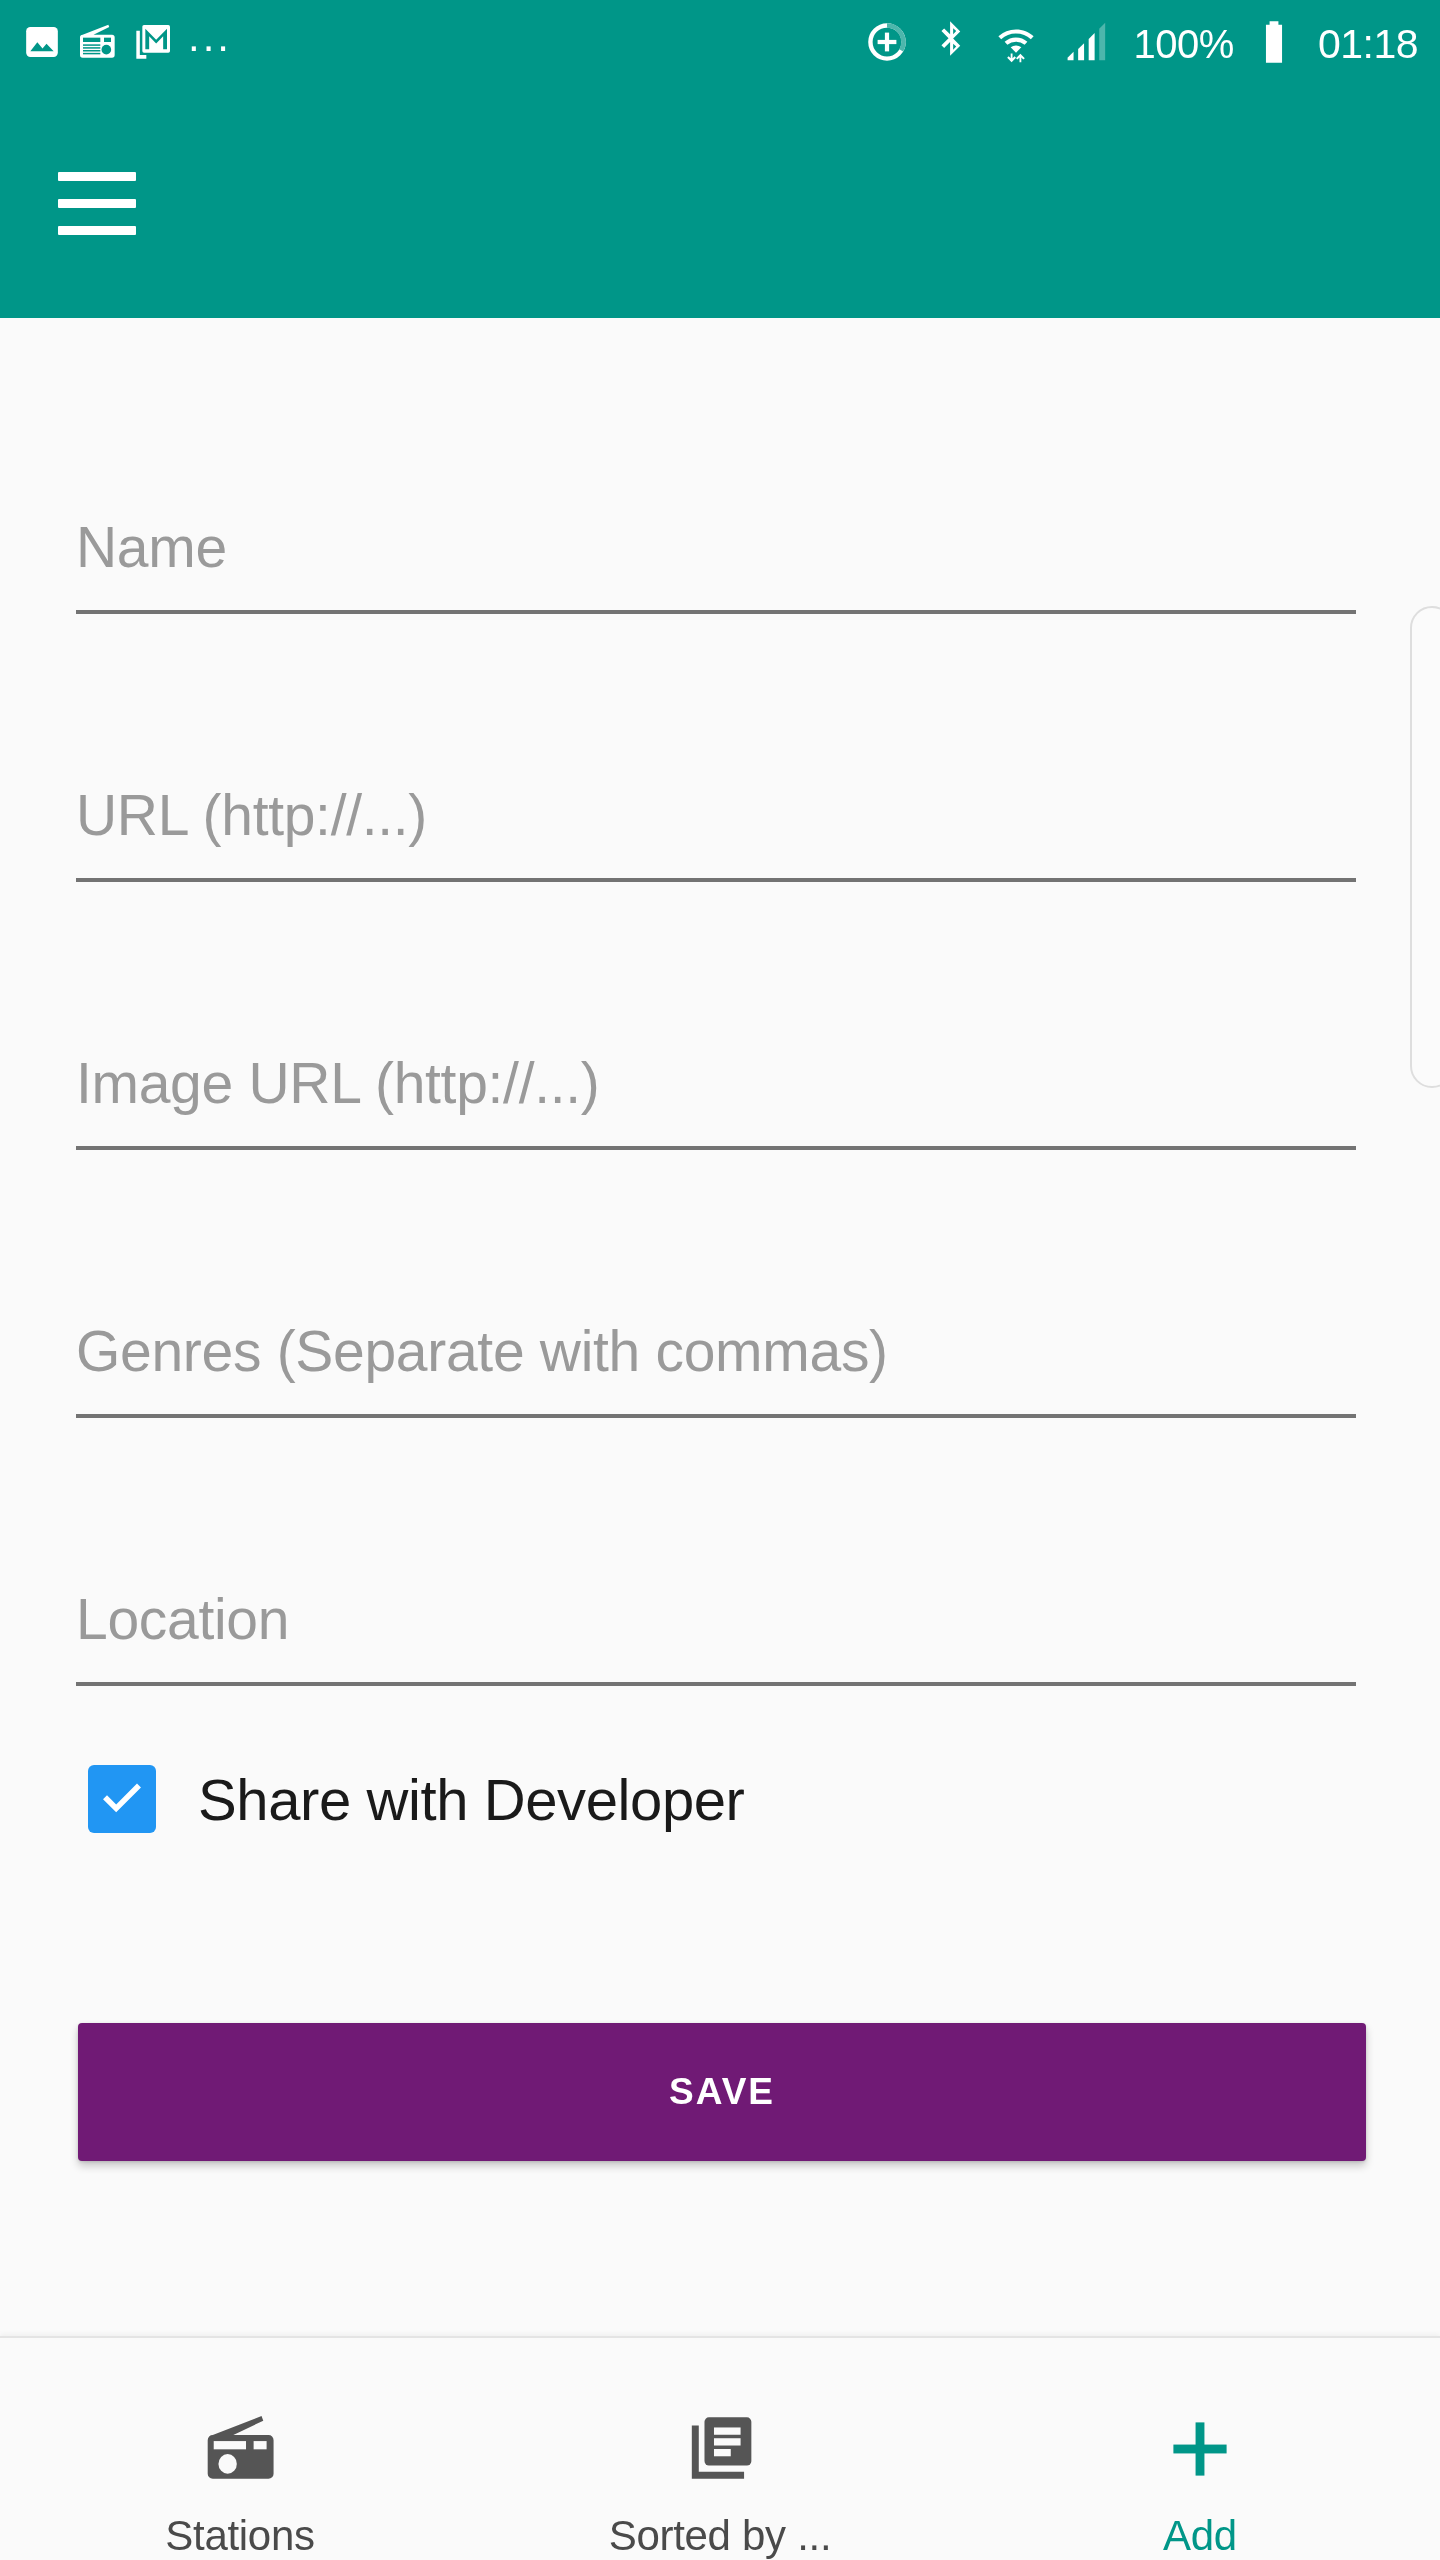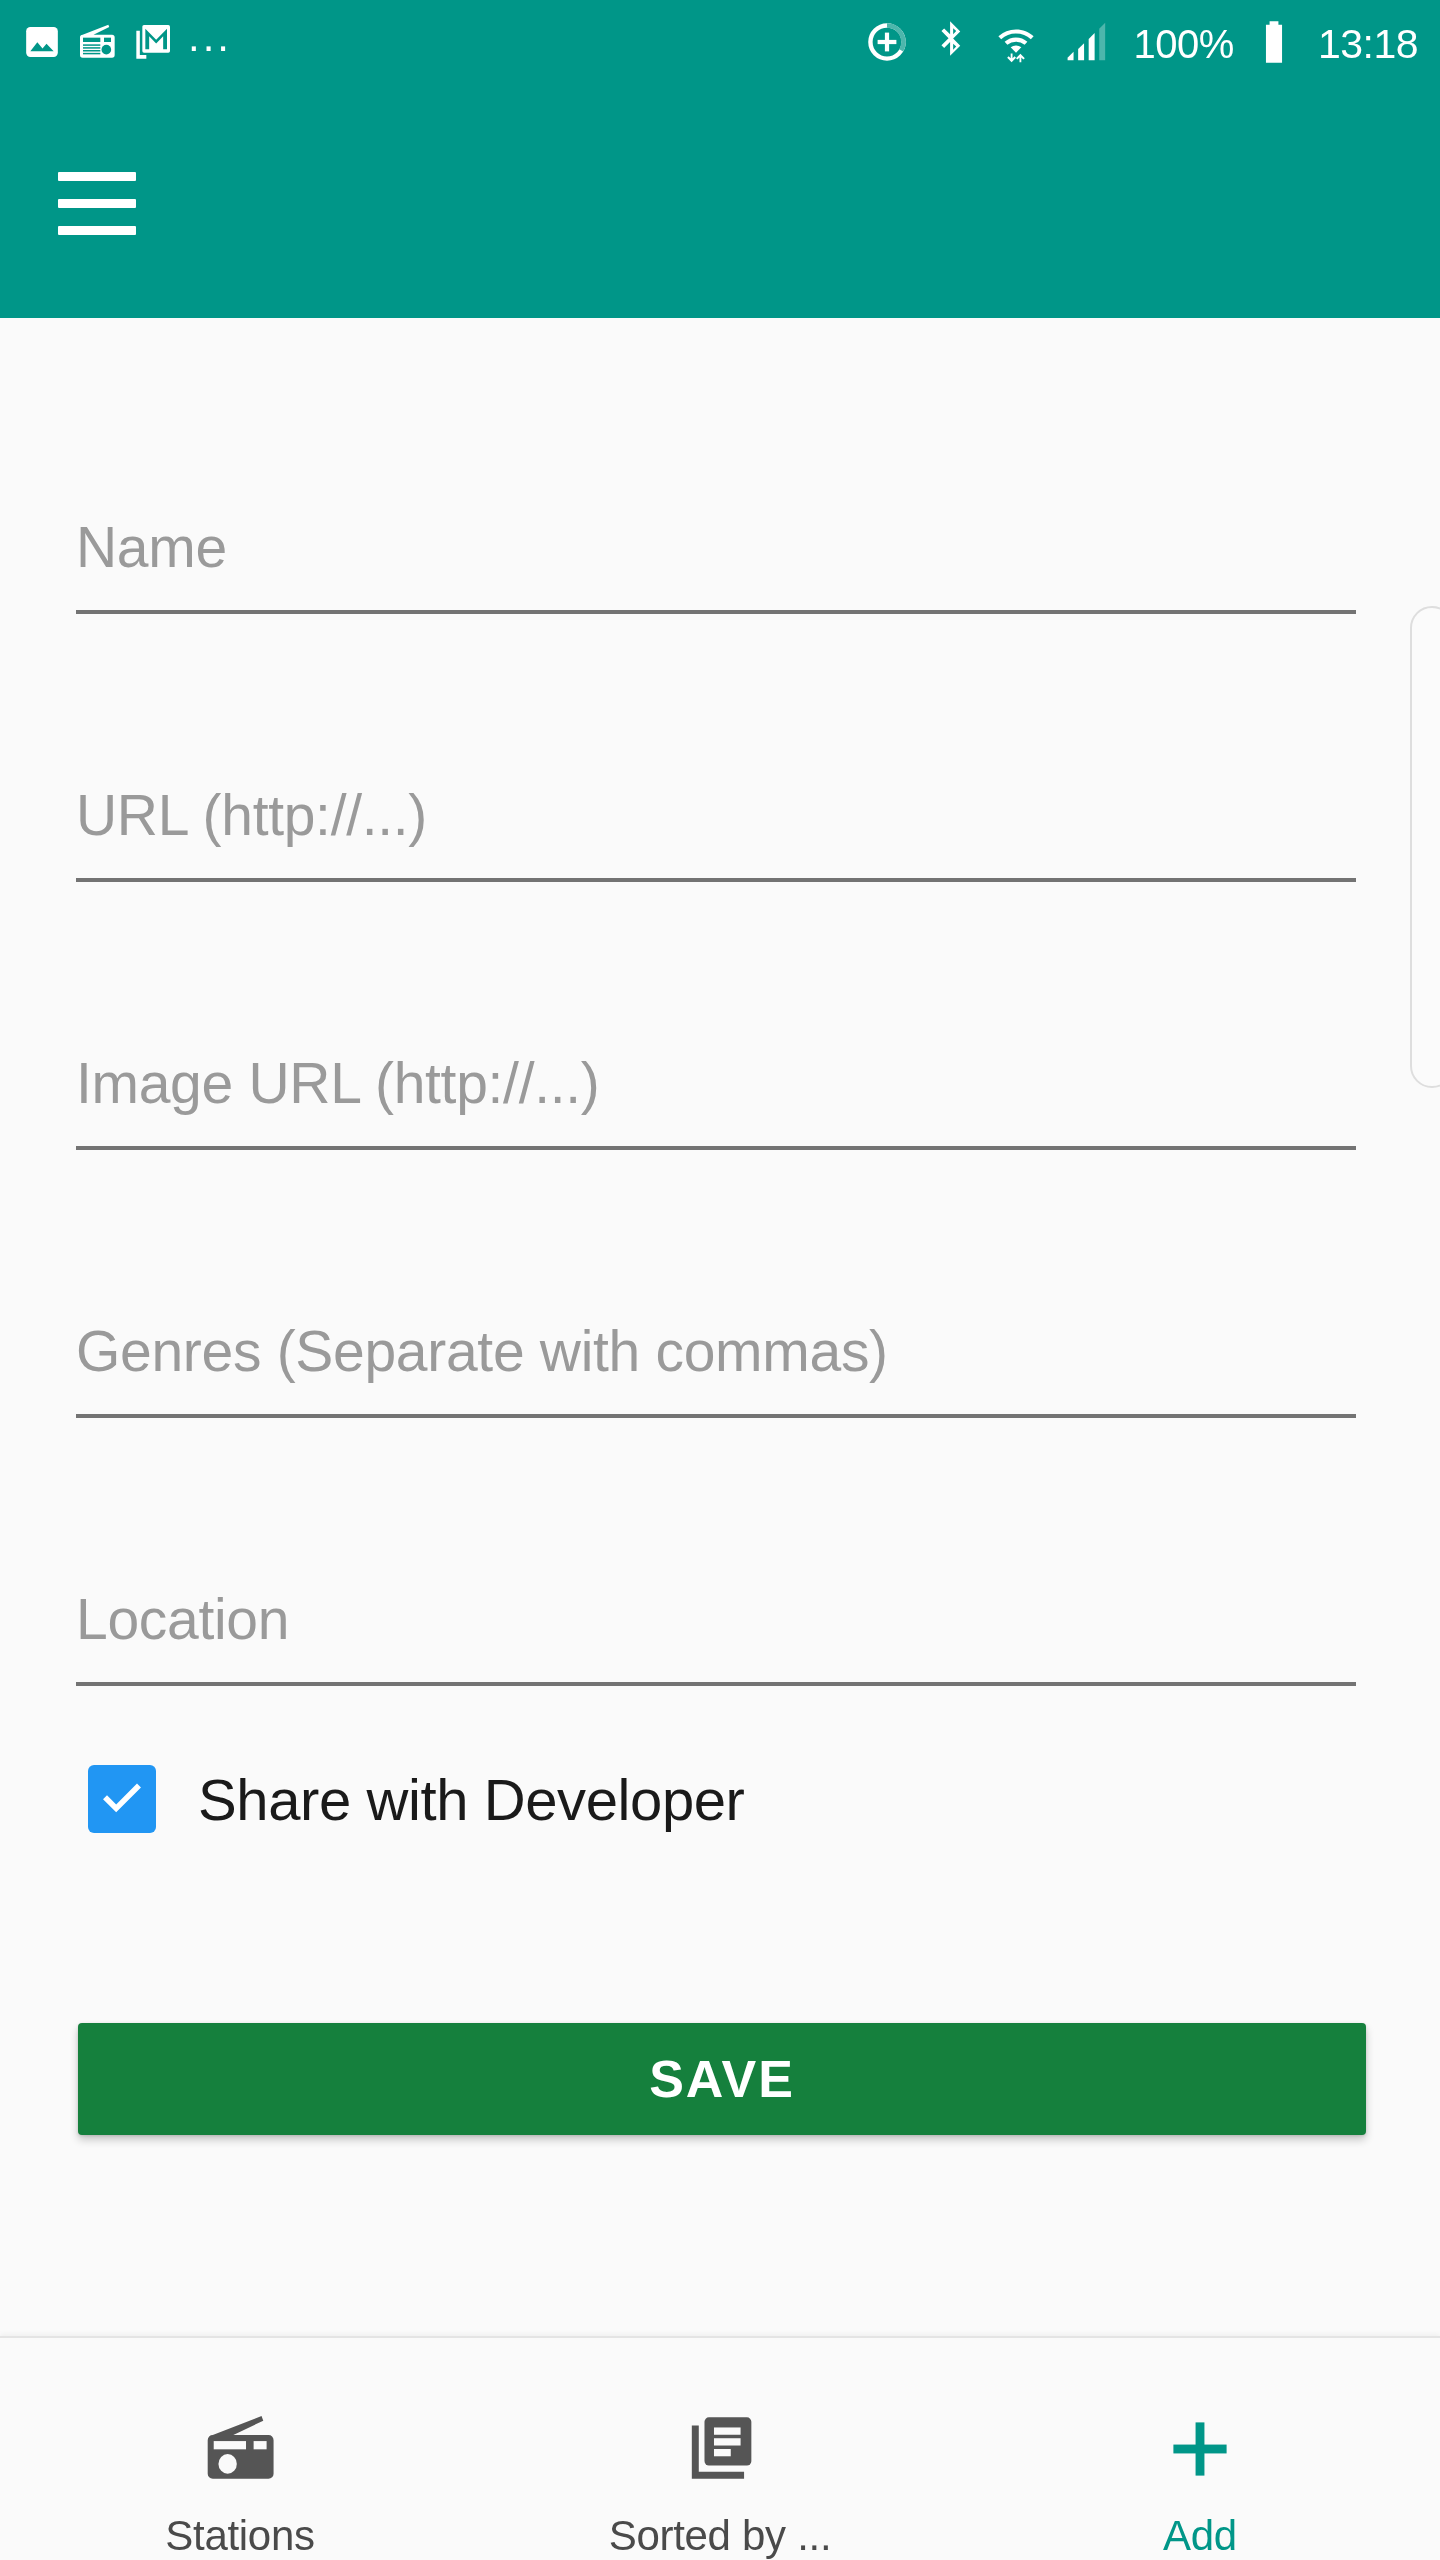--- a/index.html
+++ b/index.html
@@ -173,27 +173,27 @@
     letter-spacing: -0.4px;
     font-family: "Liberation Sans", sans-serif;
   }
 
   
   .save-button {
     position: absolute;
     left: 78px;
     top: 1705px;
     width: 1288px;
-    height: 112px;
-    background: #15803d;
+    height: 138px;
+    background: #701a75;
     border: none;
     border-radius: 4px;
     box-shadow: 0 5px 9px rgba(0,0,0,0.20), 0 1px 3px rgba(0,0,0,0.12);
     color: #ffffff;
-    font-size: 52px;
+    font-size: 37px;
     font-weight: 700;
     letter-spacing: 2px;
     font-family: "Liberation Sans", sans-serif;
     cursor: pointer;
     display: flex;
     align-items: center;
     justify-content: center;
   }
 
   
@@ -300,21 +300,21 @@
           <path d="M11 12.6v8.9H7.9v-5.8z" fill="#ffffff"></path>
           <path d="M5.5 17.1v4.4H2.4v-1.3z" fill="#ffffff"></path>
         </svg>
       </span>
       <span class="status-text">100%</span>
       <span class="sb-icon">
         <svg width="30" height="46" viewBox="0 0 14 24">
           <path d="M4.7 1.2h4.6v1.8h1.9v19.8H2.8V3h1.9z" fill="#ffffff"></path>
         </svg>
       </span>
-      <span class="status-clock">13:18</span>
+      <span class="status-clock">01:18</span>
     </div>
   </div>
 
   <div class="app-bar">
     <div class="menu-button">
       <div class="menu-bar-line"></div>
       <div class="menu-bar-line"></div>
       <div class="menu-bar-line"></div>
     </div>
   </div>

